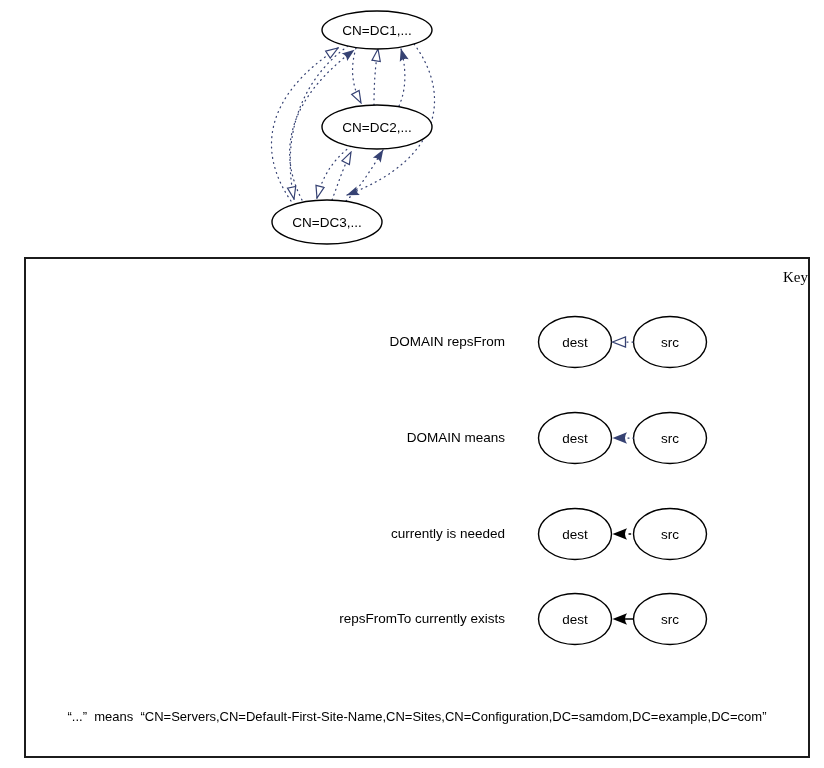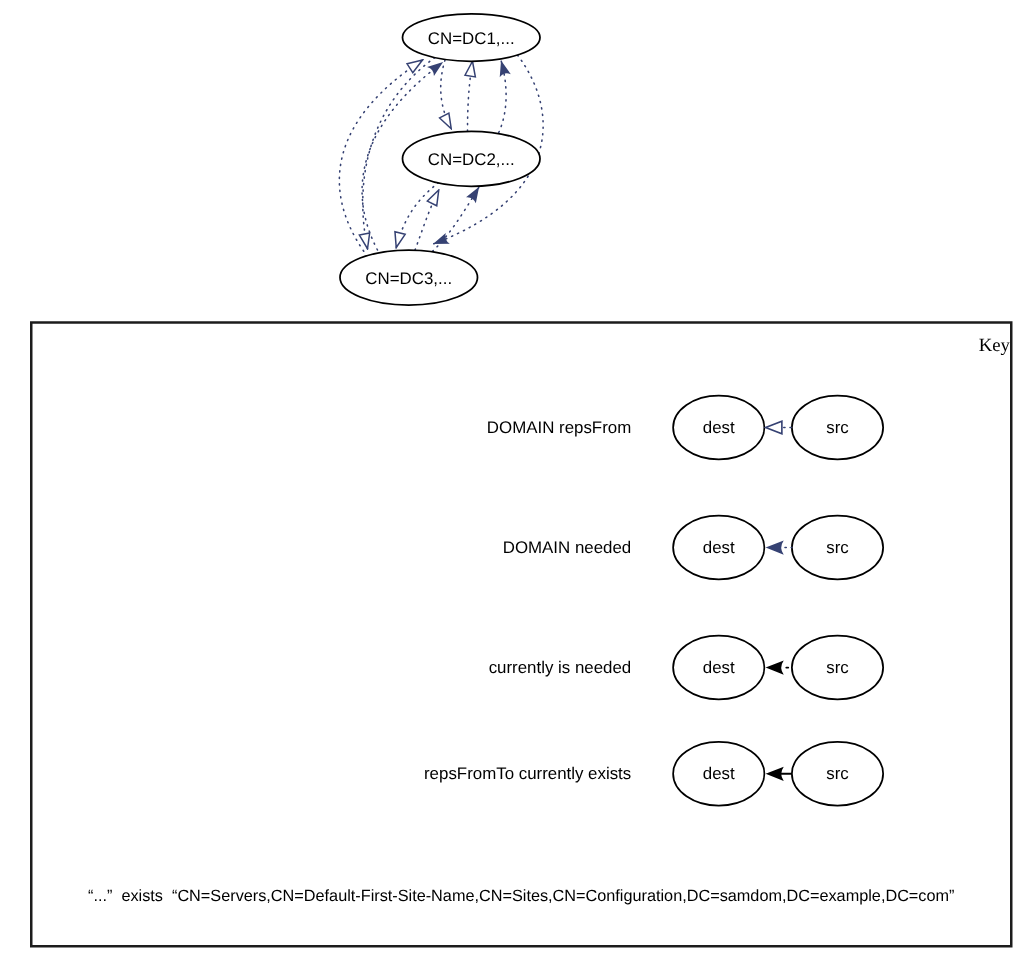--- a/index.html
+++ b/index.html
@@ -78,21 +78,21 @@
       <ellipse cx="38" cy="28" rx="36.5" ry="25.5" fill="#fff" stroke="#000" stroke-width="1.4"></ellipse>
       <ellipse cx="133" cy="28" rx="36.5" ry="25.5" fill="#fff" stroke="#000" stroke-width="1.4"></ellipse>
       <line x1="90" y1="28" x2="96.5" y2="28" stroke="#364273" stroke-width="1.25" stroke-dasharray="1,4" stroke-linecap="round"></line>
       <polygon points="75.5,28 88.5,23 88.5,33" fill="#ffffff" stroke="#364273" stroke-width="1.3"></polygon>
       <text class="ellipse-label" x="38" y="32.5" text-anchor="middle">dest</text>
       <text class="ellipse-label" x="133" y="32.5" text-anchor="middle">src</text>
     </svg>
   </div>
 
   <div class="legend-row" style="top:151px">
-    <div class="legend-label">DOMAIN needed</div>
+    <div class="legend-label">DOMAIN means</div>
     <svg class="legend-pair" width="176" height="56" viewBox="0 0 176 56">
       <ellipse cx="38" cy="28" rx="36.5" ry="25.5" fill="#fff" stroke="#000" stroke-width="1.4"></ellipse>
       <ellipse cx="133" cy="28" rx="36.5" ry="25.5" fill="#fff" stroke="#000" stroke-width="1.4"></ellipse>
       <line x1="91" y1="28" x2="96.5" y2="28" stroke="#364273" stroke-width="1.25" stroke-dasharray="1,4" stroke-linecap="round"></line>
       <path d="M75.5,28 L90,22.3 Q86,28 90,33.7 Z" fill="#364273"></path>
       <text class="ellipse-label" x="38" y="32.5" text-anchor="middle">dest</text>
       <text class="ellipse-label" x="133" y="32.5" text-anchor="middle">src</text>
     </svg>
   </div>
 
@@ -113,14 +113,14 @@
     <svg class="legend-pair" width="176" height="56" viewBox="0 0 176 56">
       <ellipse cx="38" cy="28" rx="36.5" ry="25.5" fill="#fff" stroke="#000" stroke-width="1.4"></ellipse>
       <ellipse cx="133" cy="28" rx="36.5" ry="25.5" fill="#fff" stroke="#000" stroke-width="1.4"></ellipse>
       <line x1="87" y1="28" x2="96.5" y2="28" stroke="#000000" stroke-width="1.5"></line>
       <path d="M75.5,28 L90,22.3 Q86,28 90,33.7 Z" fill="#000000"></path>
       <text class="ellipse-label" x="38" y="32.5" text-anchor="middle">dest</text>
       <text class="ellipse-label" x="133" y="32.5" text-anchor="middle">src</text>
     </svg>
   </div>
 
-  <div class="footnote">“...”  exists  “CN=Servers,CN=Default-First-Site-Name,CN=Sites,CN=Configuration,DC=samdom,DC=example,DC=com”</div>
+  <div class="footnote">“...”  means  “CN=Servers,CN=Default-First-Site-Name,CN=Sites,CN=Configuration,DC=samdom,DC=example,DC=com”</div>
 </div>
 
 </body></html>

